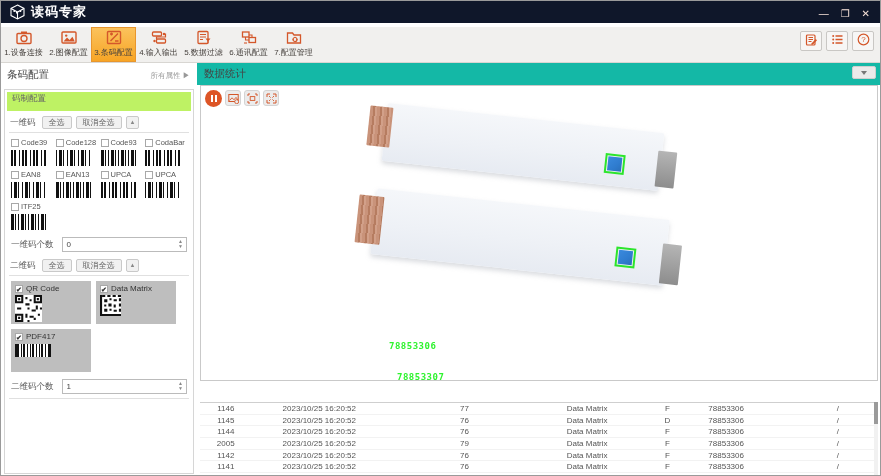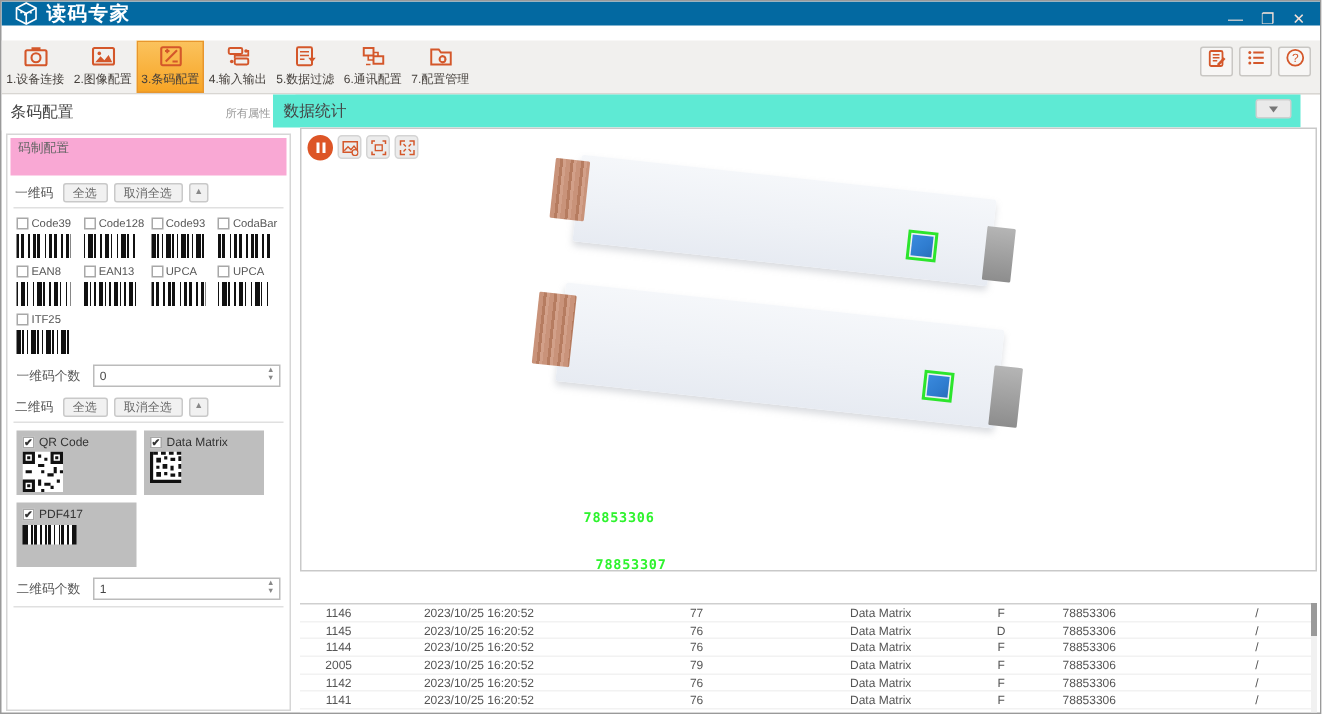--- a/index.html
+++ b/index.html
@@ -1,20 +1,20 @@
 <!DOCTYPE html>
 <html><head>
 <meta charset="utf-8">
 <style>
   html,body{margin:0;padding:0;background:#e8e8e8;font-family:"Liberation Sans",sans-serif;}
   *{box-sizing:border-box;}
   .window{position:relative;width:881px;height:476px;background:#fff;border:1px solid #9a9a9a;overflow:hidden;}
 
   
-  .titlebar{position:absolute;left:0;top:0;width:100%;height:16px;background:#0369a1;display:flex;align-items:center;padding-left:8px;}
+  .titlebar{position:absolute;left:0;top:0;width:100%;height:22px;background:#0f172a;display:flex;align-items:center;padding-left:8px;}
   .titlebar .logo{width:17px;height:17px;margin-right:5px;}
   .titlebar .title{color:#fff;font-size:13px;font-weight:bold;letter-spacing:1px;}
   .win-controls{position:absolute;right:10px;top:0;height:26px;display:flex;align-items:center;gap:12px;}
   .win-controls span{color:#f7e2d8;font-size:10px;line-height:10px;cursor:default;}
 
   
   .toolbar{position:absolute;left:0;top:26px;width:100%;height:36px;background:#f1f0ee;border-bottom:1px solid #d8d6d2;display:flex;}
   .tb-items{display:flex;height:100%;}
   .tb-btn{width:45px;height:100%;display:flex;flex-direction:column;align-items:center;justify-content:flex-start;padding-top:3px;cursor:pointer;}
   .tb-btn.active{background:linear-gradient(180deg,#fbc35e,#f7a424);box-shadow:inset 0 0 0 1px #e8962d;}
@@ -23,21 +23,21 @@
   .tb-lb{font-size:8px;color:#443f3b;margin-top:2px;white-space:nowrap;}
   .tb-right{position:absolute;right:6px;top:4px;display:flex;gap:4px;}
   .tb-rbtn{width:22px;height:20px;background:#f7f6f5;border:1px solid #c9c7c4;border-radius:2px;display:flex;align-items:center;justify-content:center;cursor:pointer;}
   .tb-rbtn svg{width:13px;height:13px;}
 
   
   .lp-header{position:absolute;left:0;top:62px;width:196px;height:24px;background:#fff;}
   .lp-title{position:absolute;left:6px;top:5px;font-size:10.5px;color:#444;}
   .lp-allprops{position:absolute;right:7px;top:8px;font-size:7.5px;color:#999;cursor:pointer;}
   .lp-body{position:absolute;left:3px;top:88px;width:190px;height:385px;border:1px solid #d6d6d6;background:#fff;overflow:hidden;}
-  .section-bar{margin:2px;height:25px;line-height:13px;background:#f9a8d4;color:#666;font-size:8.5px;padding-left:5px;}
+  .section-bar{margin:2px;height:19px;line-height:13px;background:#bef264;color:#666;font-size:8.5px;padding-left:5px;}
   .group-row{display:flex;align-items:center;gap:4px;padding:3px 5px 3px;}
   .group-label{font-size:8.5px;color:#555;margin-right:2px;font-family:Liberation Serif, serif;}
   .chip{font-size:8px;color:#666;background:#f1f1f1;border:1px solid #c9c9c9;border-radius:2px;padding:1px 6px;cursor:pointer;line-height:9px;}
   .chip.sm{padding:1px 3px;font-size:6px;color:#888;}
   .sep{border:0;border-top:1px solid #e0e0e0;margin:0 4px 0;}
   .bc-grid{display:grid;grid-template-columns:repeat(4,1fr);gap:4px 1px;padding:5px 4px 2px 6px;}
   .bc-head{display:flex;align-items:center;gap:2px;}
   .cb{width:8px;height:8px;border:1px solid #a8a8a8;background:#fff;flex:0 0 auto;font-size:7px;line-height:7px;color:#333;text-align:center;cursor:pointer;}
   .cb.checked{font-weight:bold;}
   .bc-label{font-size:7.5px;color:#555;white-space:nowrap;}
@@ -51,21 +51,21 @@
   .spin-val{font-size:8px;color:#444;padding-left:4px;line-height:14px;}
   .spin-arrows{position:absolute;right:3px;top:1px;display:flex;flex-direction:column;gap:1px;color:#888;font-size:5px;line-height:4px;cursor:pointer;}
   .tile-grid{display:grid;grid-template-columns:repeat(2,80px);gap:5px;padding:5px 6px 2px;}
   .tile{background:#bebebe;padding:3px 4px 8px;height:43px;position:relative;}
   .tile-head{display:flex;align-items:center;gap:3px;}
   .tile-label{font-size:8px;color:#333;white-space:nowrap;}
   .tile svg{display:block;margin-top:2px;}
   .pdf-stripes{width:36px;height:13px;margin-top:3px;border-left:3px solid #111;border-right:3px solid #111;background:repeating-linear-gradient(90deg,#111 0 1px,#fff 1px 3px,#111 3px 4px,#fff 4px 5px,#111 5px 7px,#fff 7px 9px);}
 
   
-  .rp-header{position:absolute;left:181px;top:62px;width:685px;height:22px;background:#5eead4;}
+  .rp-header{position:absolute;left:196px;top:62px;width:685px;height:22px;background:#14b8a6;}
   .rp-title{position:absolute;left:7px;top:4px;font-size:10.5px;color:#444;}
   .rp-collapse{position:absolute;right:6px;top:3px;width:24px;height:13px;background:#eaeaea;border:1px solid #cfcfcf;border-radius:2px;display:flex;align-items:center;justify-content:center;cursor:pointer;}
   .caret-down{width:0;height:0;border-left:3px solid transparent;border-right:3px solid transparent;border-top:4px solid #777;}
   .image-area{position:absolute;left:199px;top:84px;width:678px;height:296px;border:1px solid #c9c9c9;background:#fff;overflow:hidden;}
   .img-toolbar{position:absolute;left:4px;top:4px;display:flex;gap:3px;z-index:5;}
   .pause-btn{width:17px;height:17px;border-radius:50%;background:#dd5526;display:flex;align-items:center;justify-content:center;gap:2px;cursor:pointer;}
   .pause-btn i{display:block;width:2px;height:7px;background:#fff;}
   .img-btn{width:16px;height:16px;background:#ececec;border:1px solid #d4d4d4;border-radius:3px;display:flex;align-items:center;justify-content:center;cursor:pointer;}
   .img-btn svg{width:11px;height:11px;}
   .scene{position:absolute;inset:0;}

